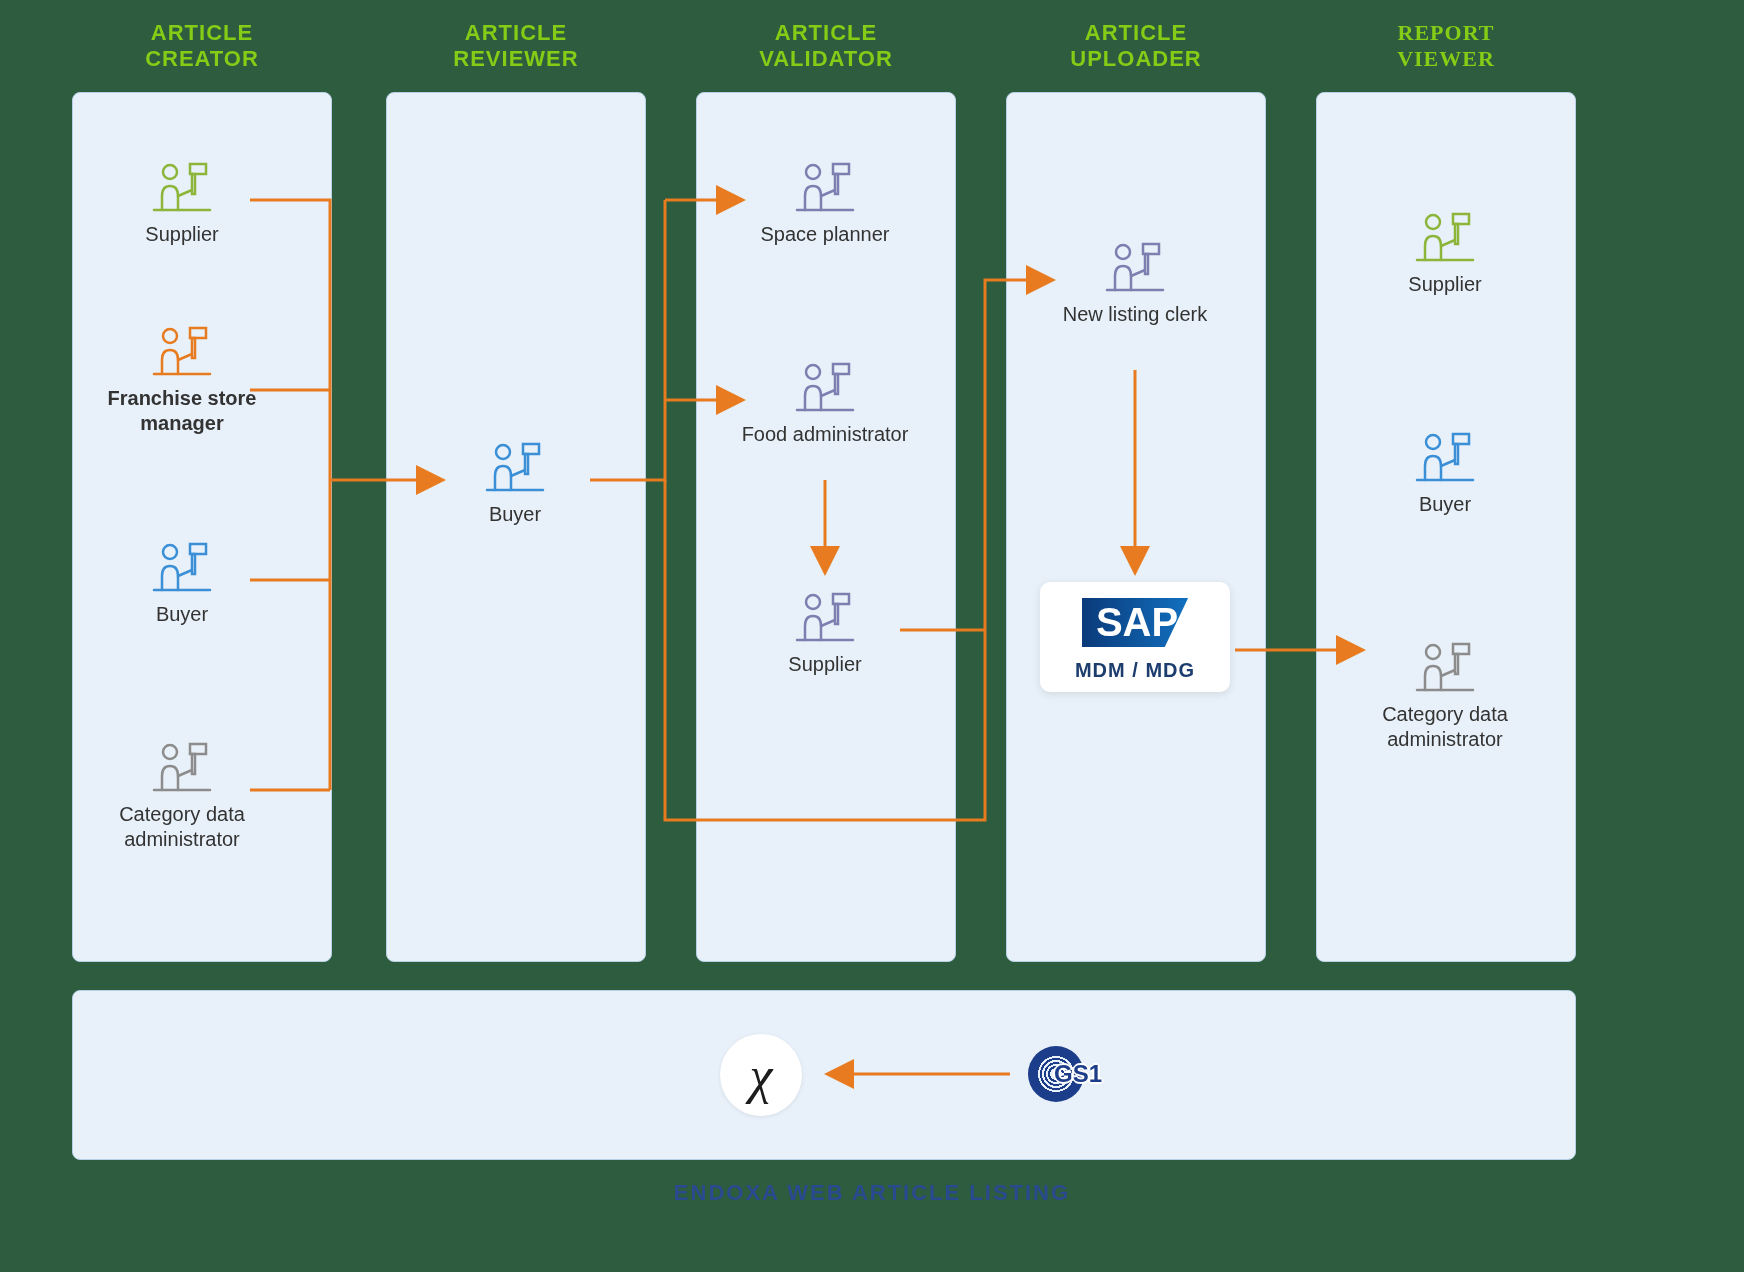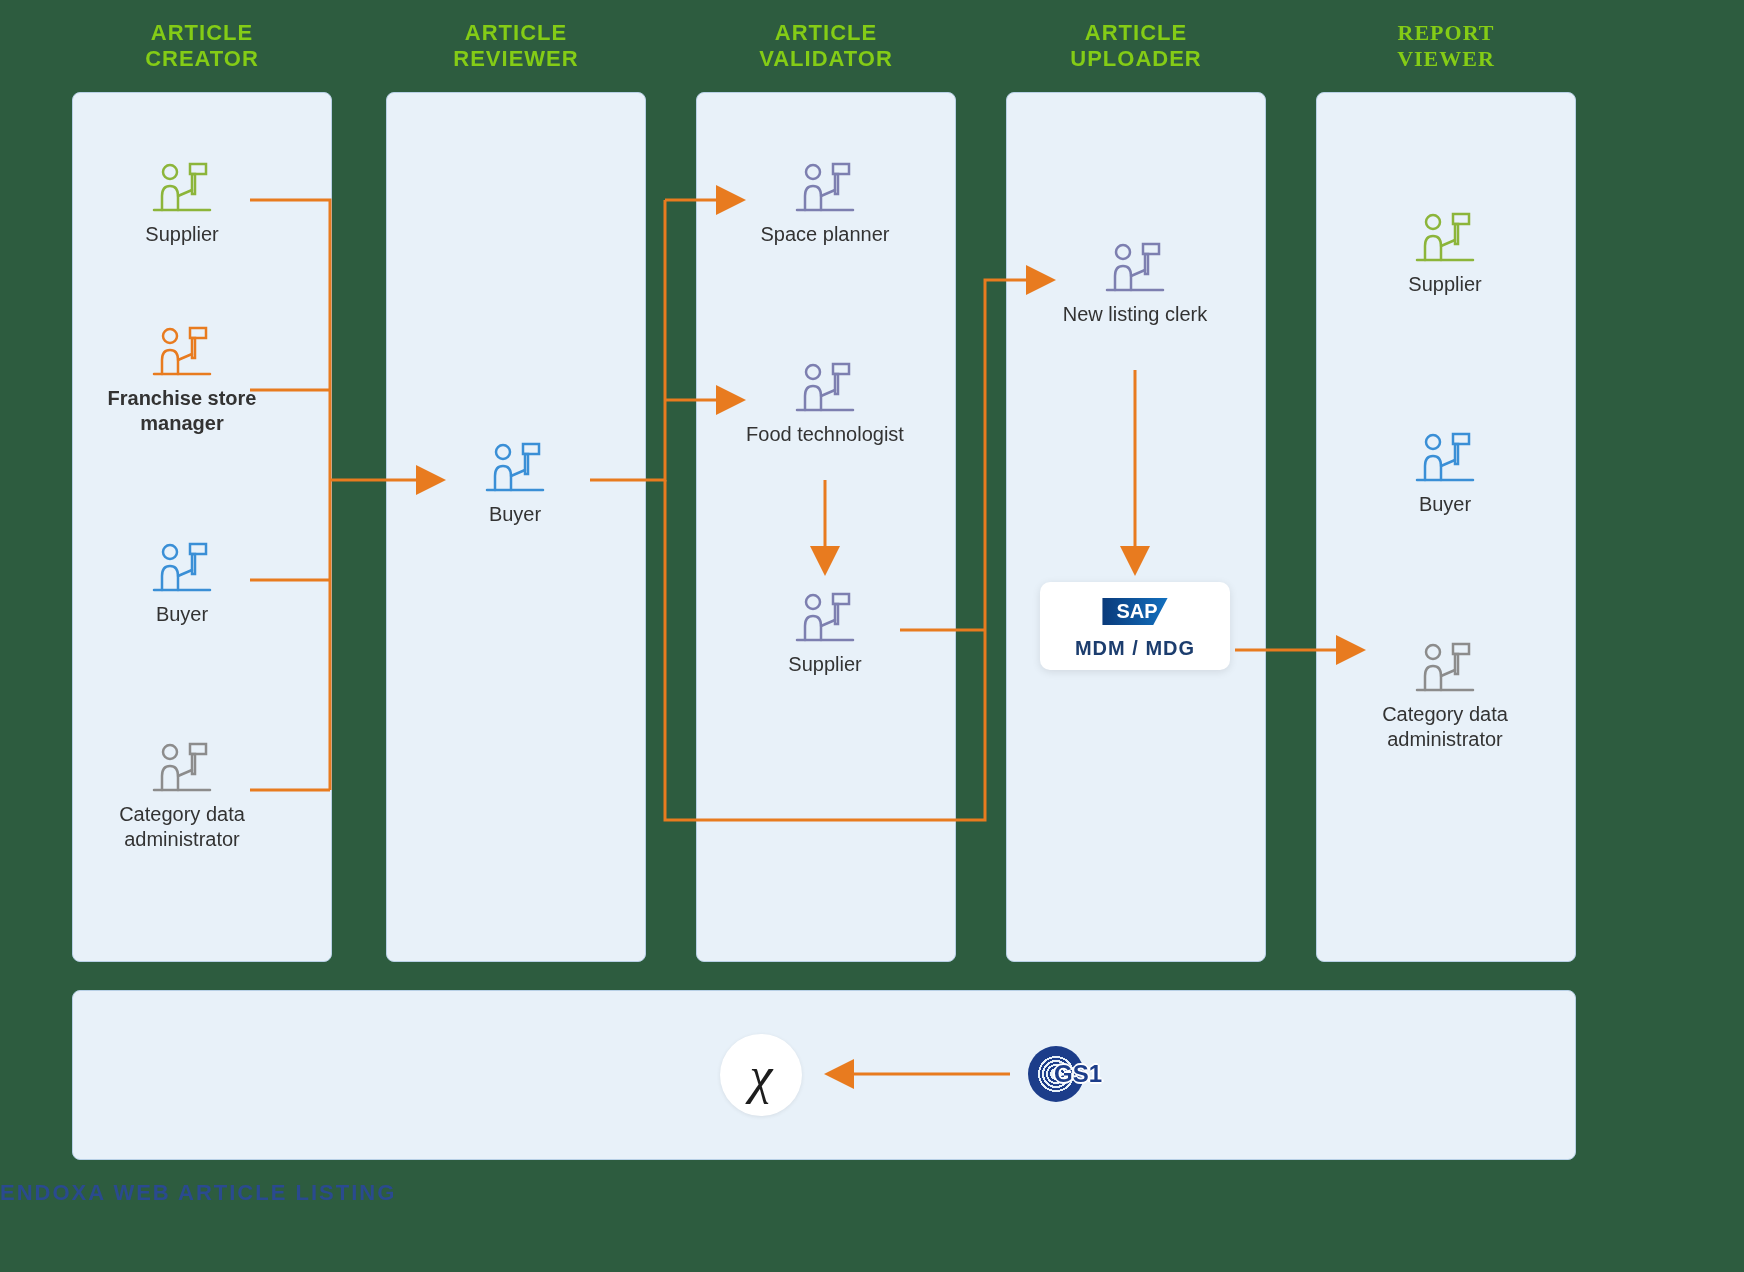--- a/index.html
+++ b/index.html
@@ -42,21 +42,21 @@
     position: absolute;
     background: #fff;
     border-radius: 10px;
     box-shadow: 0 2px 8px rgba(0,0,0,0.1);
     text-align: center;
     padding: 16px 0 10px 0;
   }
   .sap-logo {
     font-family: Arial, sans-serif;
     font-weight: 900;
-    font-size: 20px;
+    font-size: 40px;
     color: #fff;
     background: linear-gradient(90deg, #0a3a7a 0%, #1270bf 100%);
     display: inline-block;
     padding: 2px 10px 2px 14px;
     clip-path: polygon(0 0, 100% 0, 78% 100%, 0 100%);
   }
   .sap-sub {
     font-size: 20px;
     font-weight: 600;
     color: #1c3d6e;
@@ -101,20 +101,21 @@
     font-weight: 700;
     font-size: 24px;
     text-shadow: -2px 0 0 #fff, 2px 0 0 #fff, 0 -2px 0 #fff, 0 2px 0 #fff;
   }
   .footer-label {
     position: absolute;
     font-weight: 800;
     font-size: 22px;
     letter-spacing: 2px;
     color: #2a4a8f;
+    text-align: center;
     width: 100%;
   }
   svg.arrows {
     position: absolute;
     left: 0; top: 0;
     width: 1744px; height: 1272px;
     pointer-events: none;
   }
 </style>
 </head>
@@ -218,21 +219,21 @@
     <svg class="actor-icon" width="68" height="56" viewBox="0 0 68 56">
         <g fill="none" stroke="#7d7fb0" stroke-width="2.5" stroke-linecap="round">
           <circle cx="22" cy="12" r="7"></circle>
           <path d="M14 50 L14 36 Q14 26 22 26 Q30 26 30 36 L30 50"></path>
           <path d="M30 36 L44 30"></path>
           <rect x="44" y="14" width="3" height="20"></rect>
           <path d="M42 14 L58 14 L58 4 L42 4 Z"></path>
           <path d="M6 50 L62 50"></path>
         </g>
       </svg>
-    <span>Food technologist</span>
+    <span>Food administrator</span>
   </div>
   <div class="role" style="left:720px; top:590px; width:210px;">
     <svg class="actor-icon" width="68" height="56" viewBox="0 0 68 56">
         <g fill="none" stroke="#7d7fb0" stroke-width="2.5" stroke-linecap="round">
           <circle cx="22" cy="12" r="7"></circle>
           <path d="M14 50 L14 36 Q14 26 22 26 Q30 26 30 36 L30 50"></path>
           <path d="M30 36 L44 30"></path>
           <rect x="44" y="14" width="3" height="20"></rect>
           <path d="M42 14 L58 14 L58 4 L42 4 Z"></path>
           <path d="M6 50 L62 50"></path>

